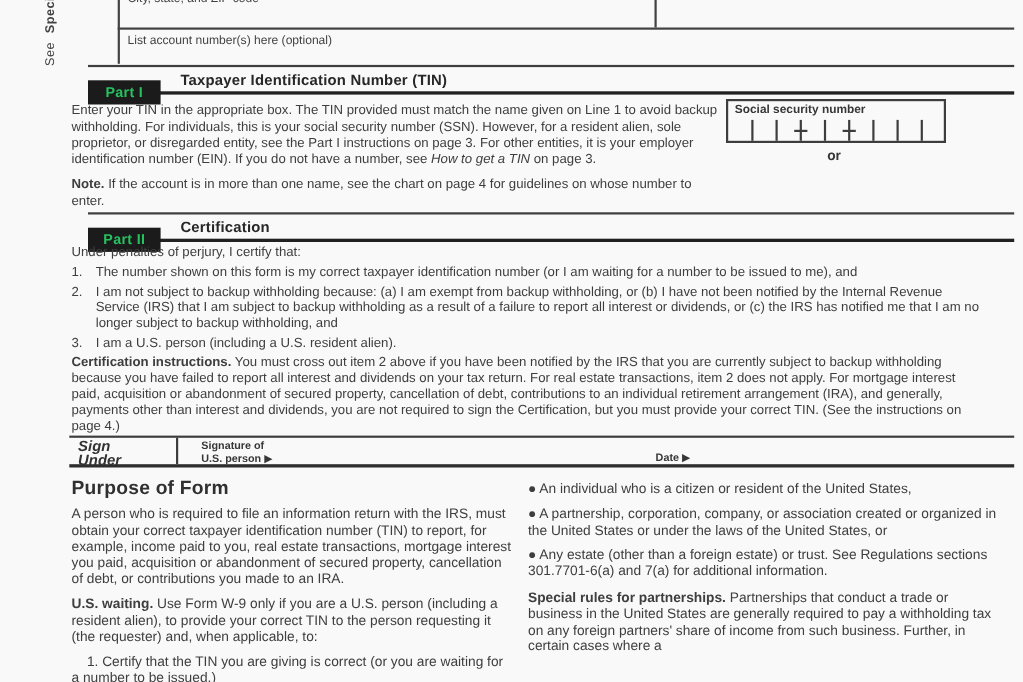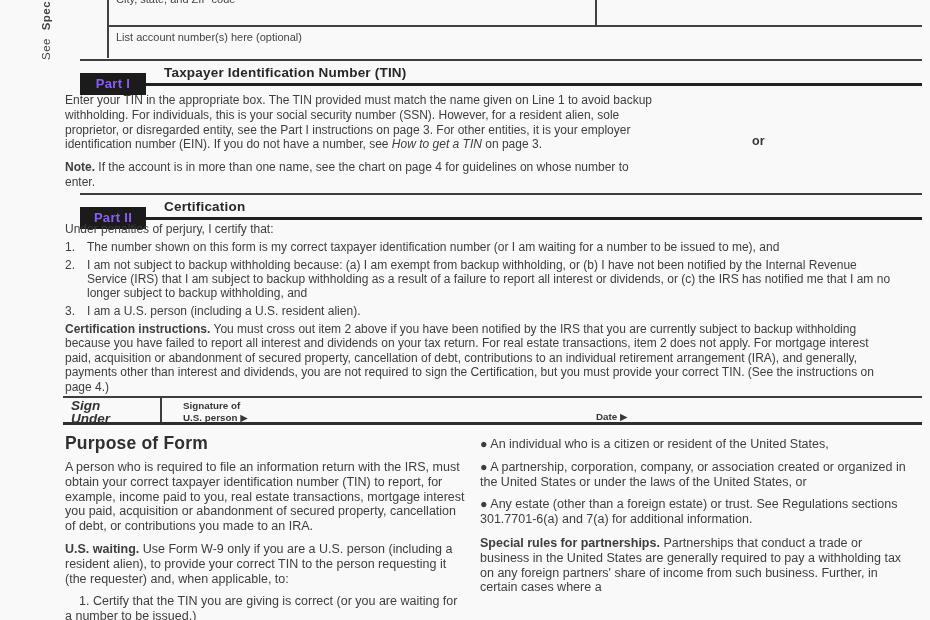--- a/index.html
+++ b/index.html
@@ -18,21 +18,21 @@
     white-space:nowrap;font-size:11.5px;letter-spacing:.5px;color:#3f3f3f;
   }
   .sidebar-rot .b{font-weight:bold;}
   
   .part-bar{
     position:absolute;left:80px;width:842px;height:22px;
     border-top:2px solid #3a3a3a;border-bottom:3px solid #1c1c1c;
     display:flex;align-items:center;background:#fff;
   }
   .part-tag{
-    background:#161616;color:#8b5cf6;font-weight:bold;font-size:13px;
+    background:#161616;color:#22c55e;font-weight:bold;font-size:13px;
     height:100%;display:flex;align-items:center;justify-content:center;
     width:66px;flex:0 0 66px;letter-spacing:.3px;margin-top:23px;
   }
   .part-title{font-weight:bold;font-size:13.5px;color:#222;margin-left:18px;letter-spacing:.2px;}
   
   .body-txt{font-size:12px;line-height:14.8px;color:#3b3b3b;}
   .b{font-weight:bold;}
   .i{font-style:italic;}
   
   .tin-box{
@@ -85,20 +85,33 @@
     <div class="part-title">Taxpayer Identification Number (TIN)</div>
   </div>
 
   <div class="abs body-txt" style="left:65px;top:93px;width:588px;">
     <span>Enter your TIN in the appropriate box. The TIN provided must match the name given on Line 1 to avoid backup withholding. For individuals, this is your social security number (SSN). However, for a resident alien, sole proprietor, or disregarded entity, see the Part I instructions on page 3. For other entities, it is your employer identification number (EIN). If you do not have a number, see </span><span class="i">How to get a TIN</span><span> on page 3.</span>
   </div>
   <div class="abs body-txt" style="left:65px;top:160px;width:588px;">
     <span class="b">Note.</span><span> If the account is in more than one name, see the chart on page 4 for guidelines on whose number to enter.</span>
   </div>
 
+  <div class="tin-box" style="top:90px;">
+    <div class="lbl">Social security number</div>
+    <div class="tick" style="left:21px;"></div>
+    <div class="tick" style="left:43px;"></div>
+    <div class="tick" style="left:65px;"></div>
+    <div class="tick" style="left:87px;"></div>
+    <div class="tick" style="left:109px;"></div>
+    <div class="tick" style="left:131px;"></div>
+    <div class="tick" style="left:153px;"></div>
+    <div class="tick" style="left:175px;"></div>
+    <div class="dash" style="left:60px;"></div>
+    <div class="dash" style="left:104px;"></div>
+  </div>
 
   <div class="or-label" style="left:752px;top:134px;">or</div>
 
 
   <div class="part-bar" style="top:193px;">
     <div class="part-tag">Part II</div>
     <div class="part-title">Certification</div>
   </div>
 
   <div class="abs body-txt" style="left:65px;top:222px;width:820px;">Under penalties of perjury, I certify that:</div>

